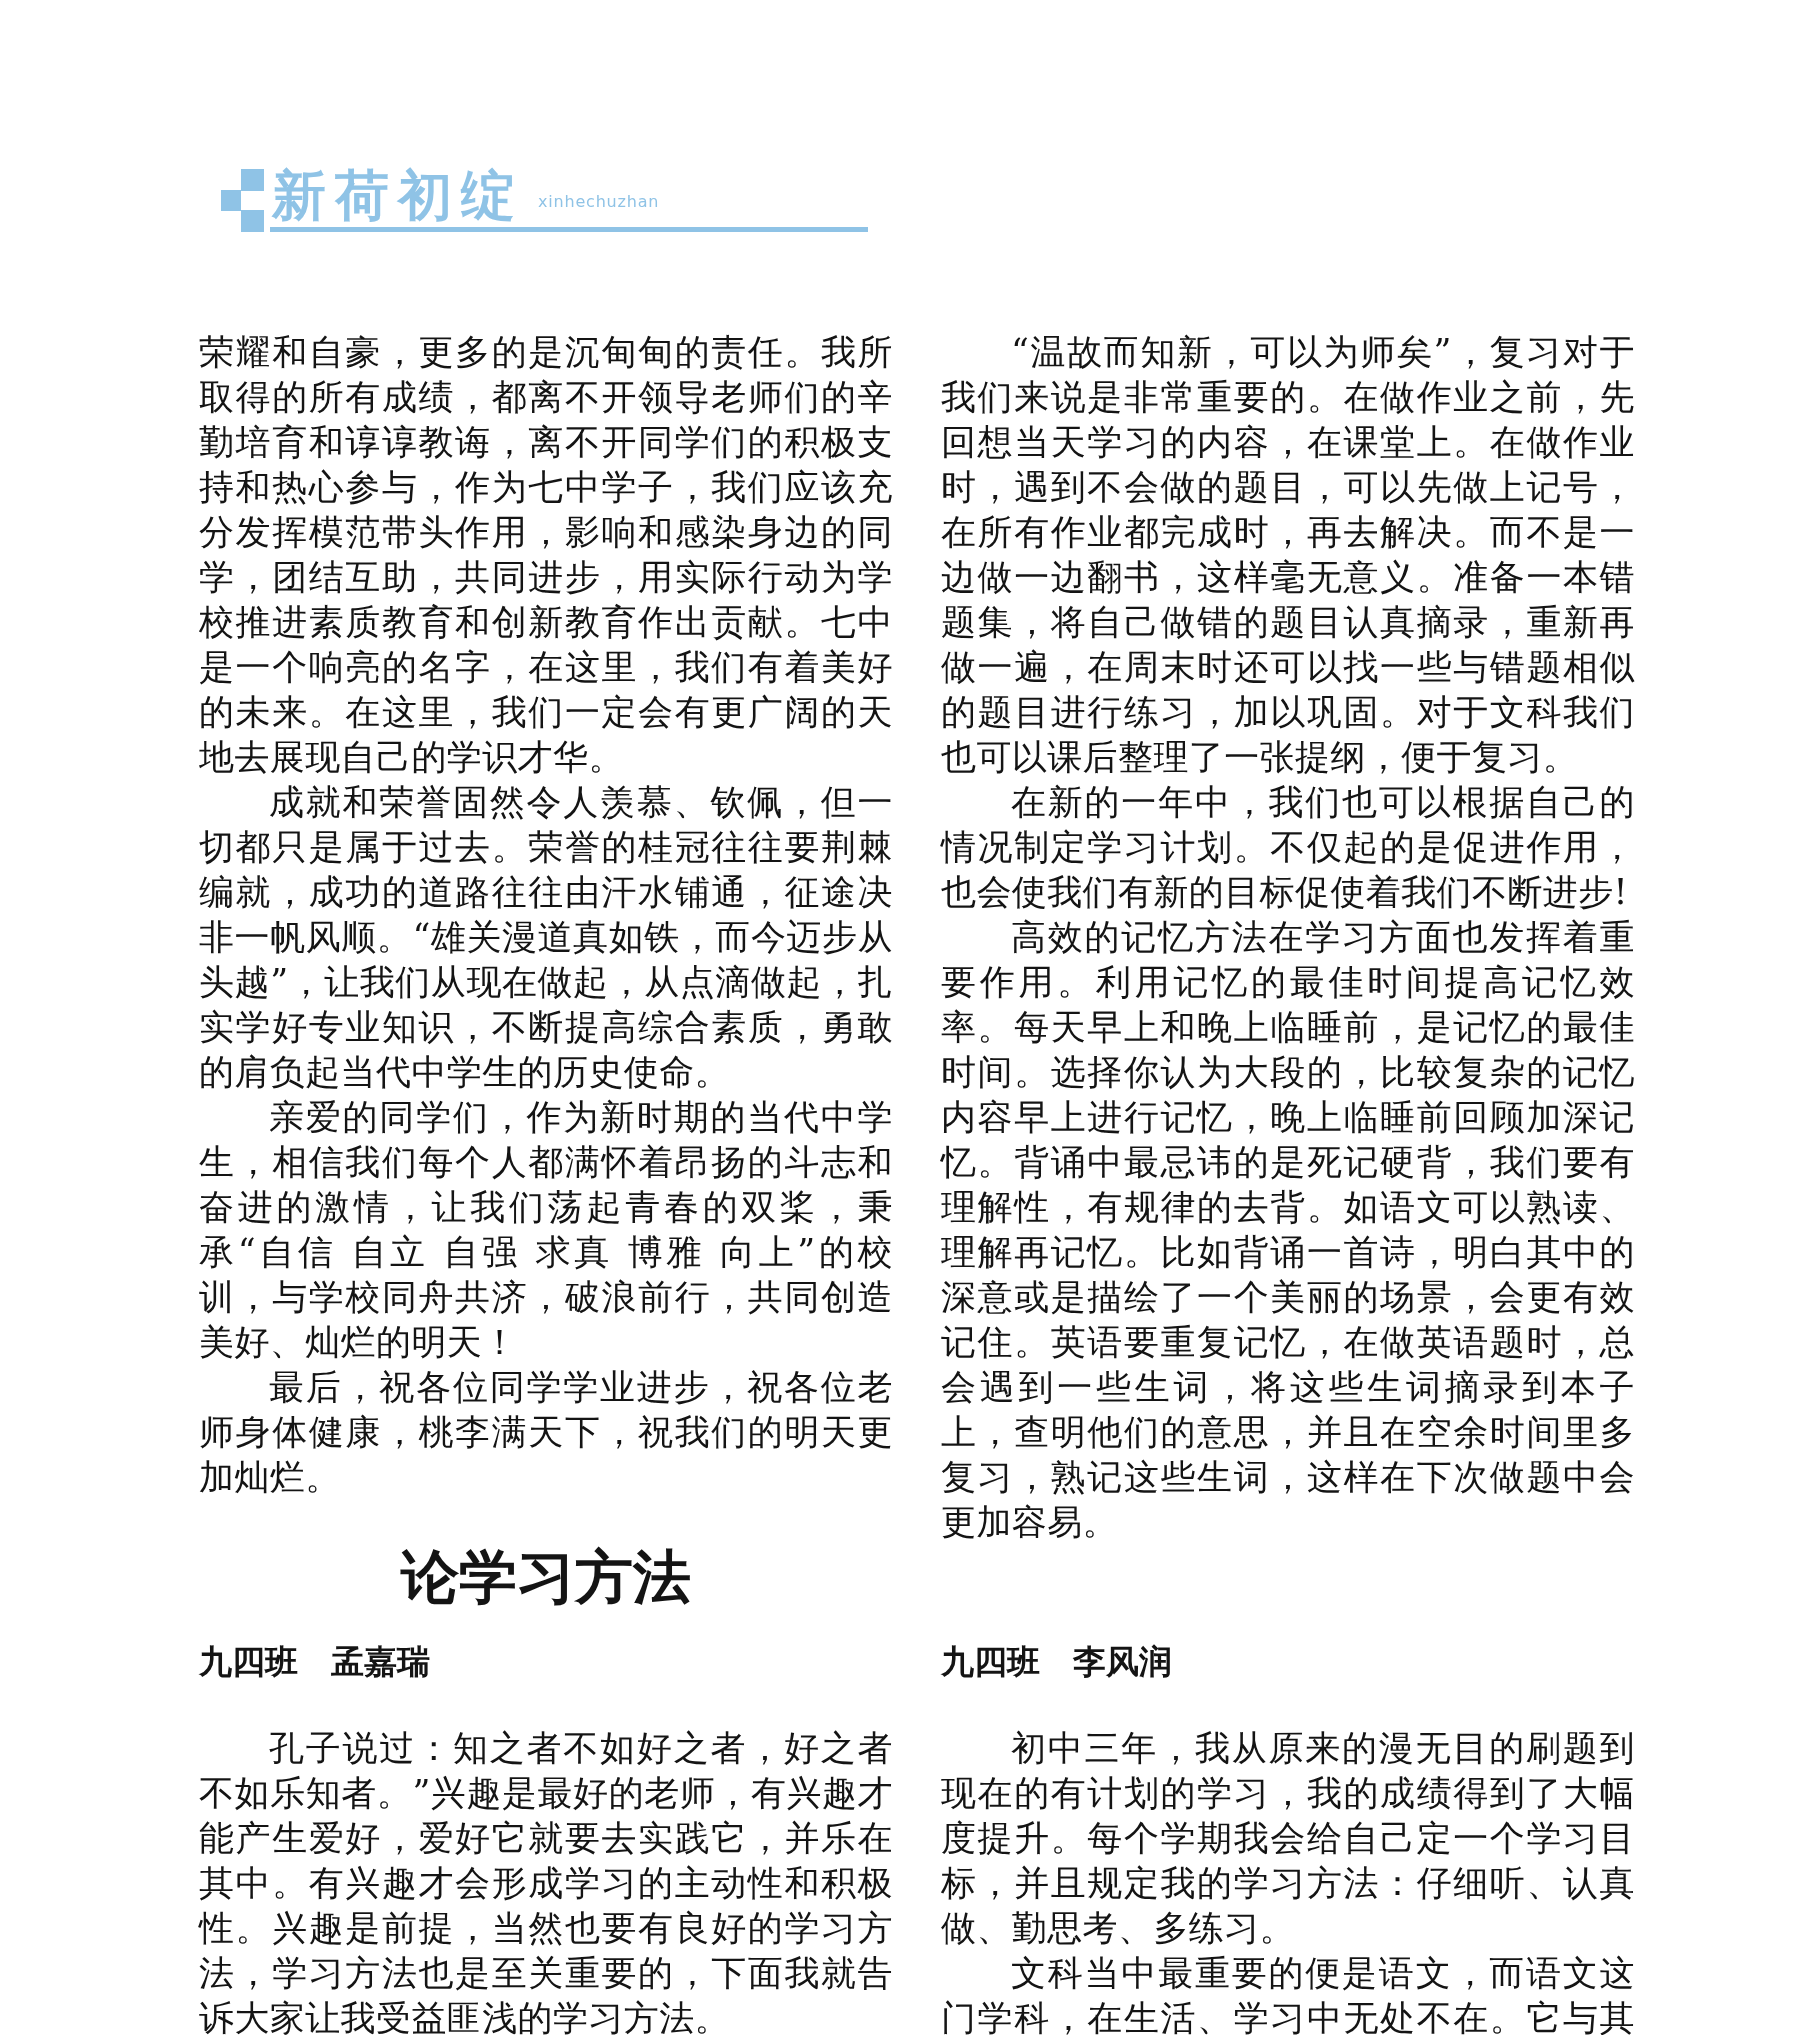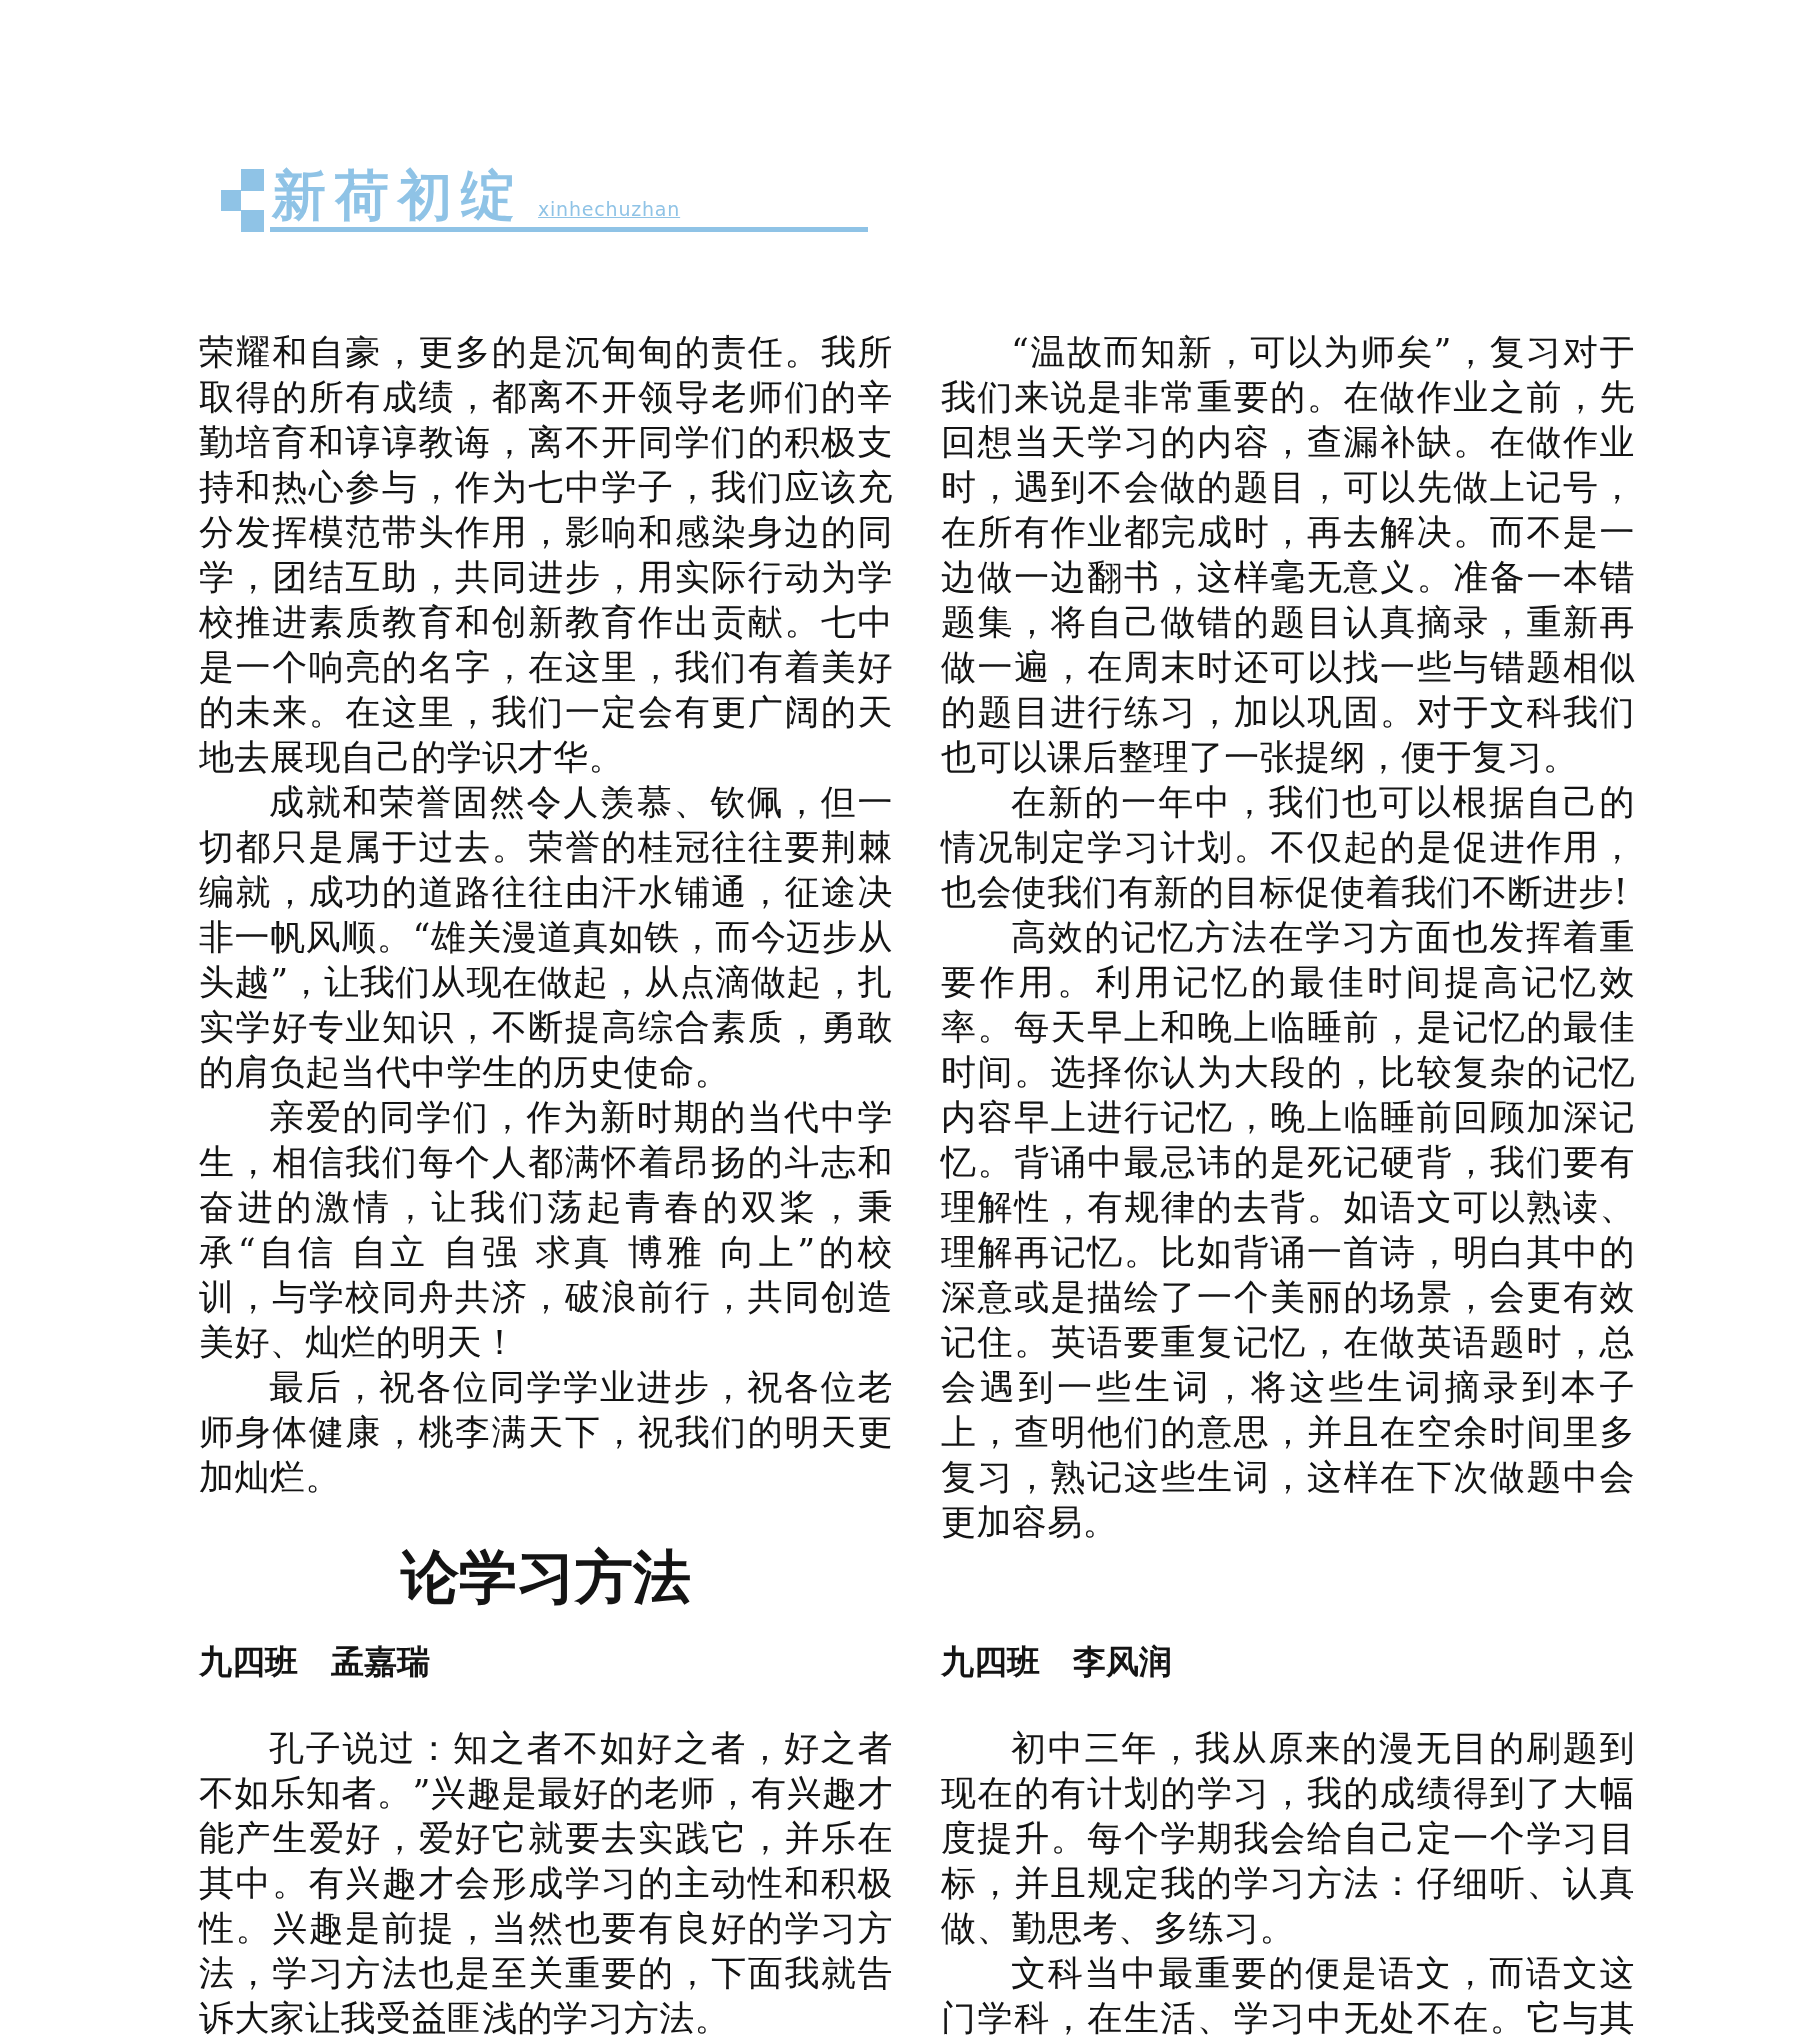--- a/index.html
+++ b/index.html
@@ -22,25 +22,24 @@
   .sq1{left:241px;top:169px;width:23px;height:21.6px;}
   .sq2{left:221px;top:190px;width:20px;height:21px;}
   .sq3{left:241px;top:210px;width:23px;height:22px;}
   .logo-cn{
     position:absolute;left:272px;top:166px;
     font-size:54px;line-height:61px;font-weight:bold;
     letter-spacing:9px;color:var(--accent);
     font-family:Liberation Serif, serif;
   }
   .logo-py{
-    position:absolute;left:538px;top:200px;
-    font-size:19px;line-height:19px;color:var(--accent);
+    position:absolute;left:538px;top:192px;
+    font-size:16px;line-height:19px;color:var(--accent);
     font-family:"DejaVu Sans","Liberation Sans",sans-serif;
     letter-spacing:0.8px;
-    text-decoration:underline;
   }
   .logo-underline{
     position:absolute;left:270px;top:227px;width:598px;height:5.3px;
     background:var(--accent);
   }
   
   .col{position:absolute;width:694px;margin-top:16px;}
   .col .para{
     margin:0;font-size:35px;line-height:45px;
     text-align:justify;text-indent:2em;
@@ -86,21 +85,21 @@
     </section>
 
   <h2 class="title title-left">论学习方法</h2>
   <div class="byline byline-left">九四班　孟嘉瑞</div>
   <section class="col col-left body-text">
       <p class="para">孔子说过：知之者不如好之者，好之者不如乐知者。”兴趣是最好的老师，有兴趣才能产生爱好，爱好它就要去实践它，并乐在其中。有兴趣才会形成学习的主动性和积极性。兴趣是前提，当然也要有良好的学习方法，学习方法也是至关重要的，下面我就告诉大家让我受益匪浅的学习方法。</p>
       <p class="para">在课堂上，要一心一意，心无旁骛的认真听讲，记全任课老师所要求记的笔记，便于以后复习。一些重要的知识点，应当在课堂上就牢记，不能过分依赖课后复习。上课之前，准备好下节课需要的课本，如果时间充裕，可以复习一下上节课所学的内容。</p>
     </section>
 
   <section class="col col-right intro">
-      <p class="para">“温故而知新，可以为师矣”，复习对于我们来说是非常重要的。在做作业之前，先回想当天学习的内容，查漏补缺。在做作业时，遇到不会做的题目，可以先做上记号，在所有作业都完成时，再去解决。而不是一边做一边翻书，这样毫无意义。准备一本错题集，将自己做错的题目认真摘录，重新再做一遍，在周末时还可以找一些与错题相似的题目进行练习，加以巩固。对于文科我们也可以课后整理了一张提纲，便于复习。</p>
+      <p class="para">“温故而知新，可以为师矣”，复习对于我们来说是非常重要的。在做作业之前，先回想当天学习的内容，在课堂上。在做作业时，遇到不会做的题目，可以先做上记号，在所有作业都完成时，再去解决。而不是一边做一边翻书，这样毫无意义。准备一本错题集，将自己做错的题目认真摘录，重新再做一遍，在周末时还可以找一些与错题相似的题目进行练习，加以巩固。对于文科我们也可以课后整理了一张提纲，便于复习。</p>
       <p class="para">在新的一年中，我们也可以根据自己的情况制定学习计划。不仅起的是促进作用，也会使我们有新的目标促使着我们不断进步!</p>
       <p class="para">高效的记忆方法在学习方面也发挥着重要作用。利用记忆的最佳时间提高记忆效率。每天早上和晚上临睡前，是记忆的最佳时间。选择你认为大段的，比较复杂的记忆内容早上进行记忆，晚上临睡前回顾加深记忆。背诵中最忌讳的是死记硬背，我们要有理解性，有规律的去背。如语文可以熟读、理解再记忆。比如背诵一首诗，明白其中的深意或是描绘了一个美丽的场景，会更有效记住。英语要重复记忆，在做英语题时，总会遇到一些生词，将这些生词摘录到本子上，查明他们的意思，并且在空余时间里多复习，熟记这些生词，这样在下次做题中会更加容易。</p>
     </section>
 
   <div class="byline byline-right">九四班　李风润</div>
   <section class="col col-right body-text">
       <p class="para">初中三年，我从原来的漫无目的刷题到现在的有计划的学习，我的成绩得到了大幅度提升。每个学期我会给自己定一个学习目标，并且规定我的学习方法：仔细听、认真做、勤思考、多练习。</p>
       <p class="para">文科当中最重要的便是语文，而语文这门学科，在生活、学习中无处不在。它与其它各门课程都有着密不可分的联系，每天上课要认真听老师讲解、分析，除了完成老师布置的作业之外，还要抓紧时间，语文最重要的就是要勤背，每天复习一下学过的字词、古诗、老师要求背诵的课文以及重点的部分。除了背，第二重要的便是刷题，做语文的综合练习题来提高自己的阅读分</p>
     </section>
 

